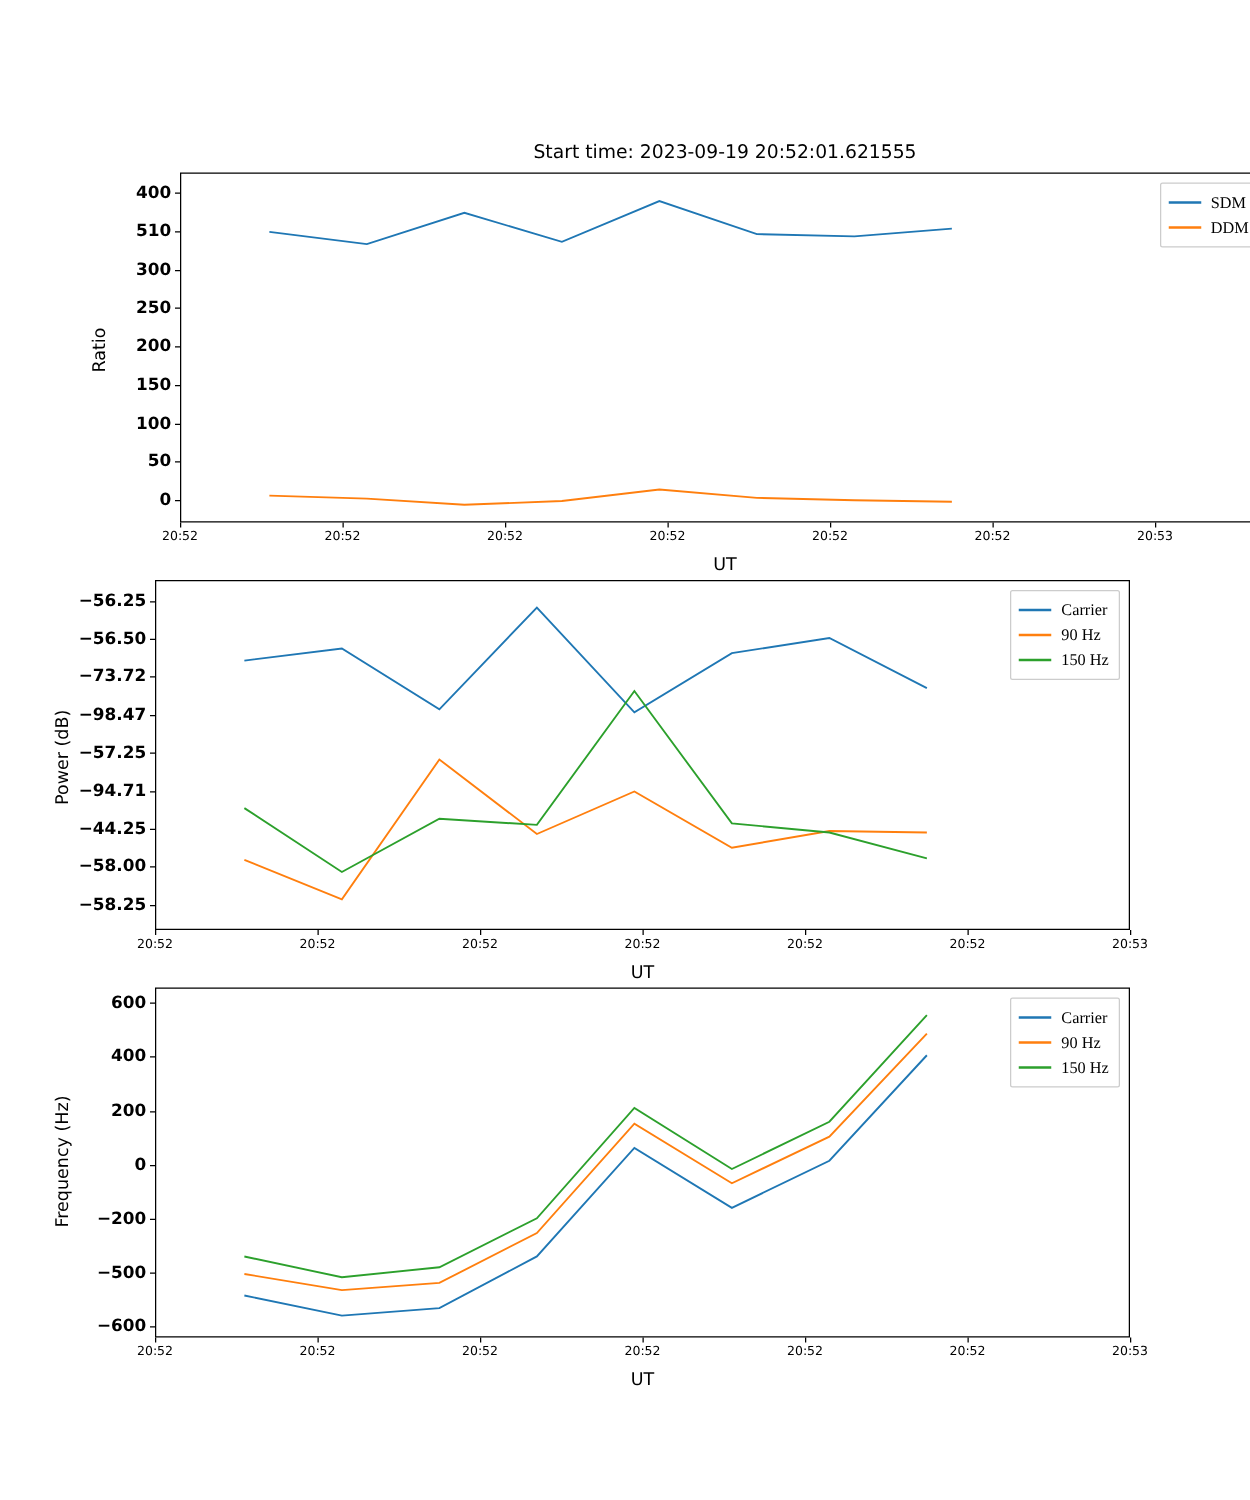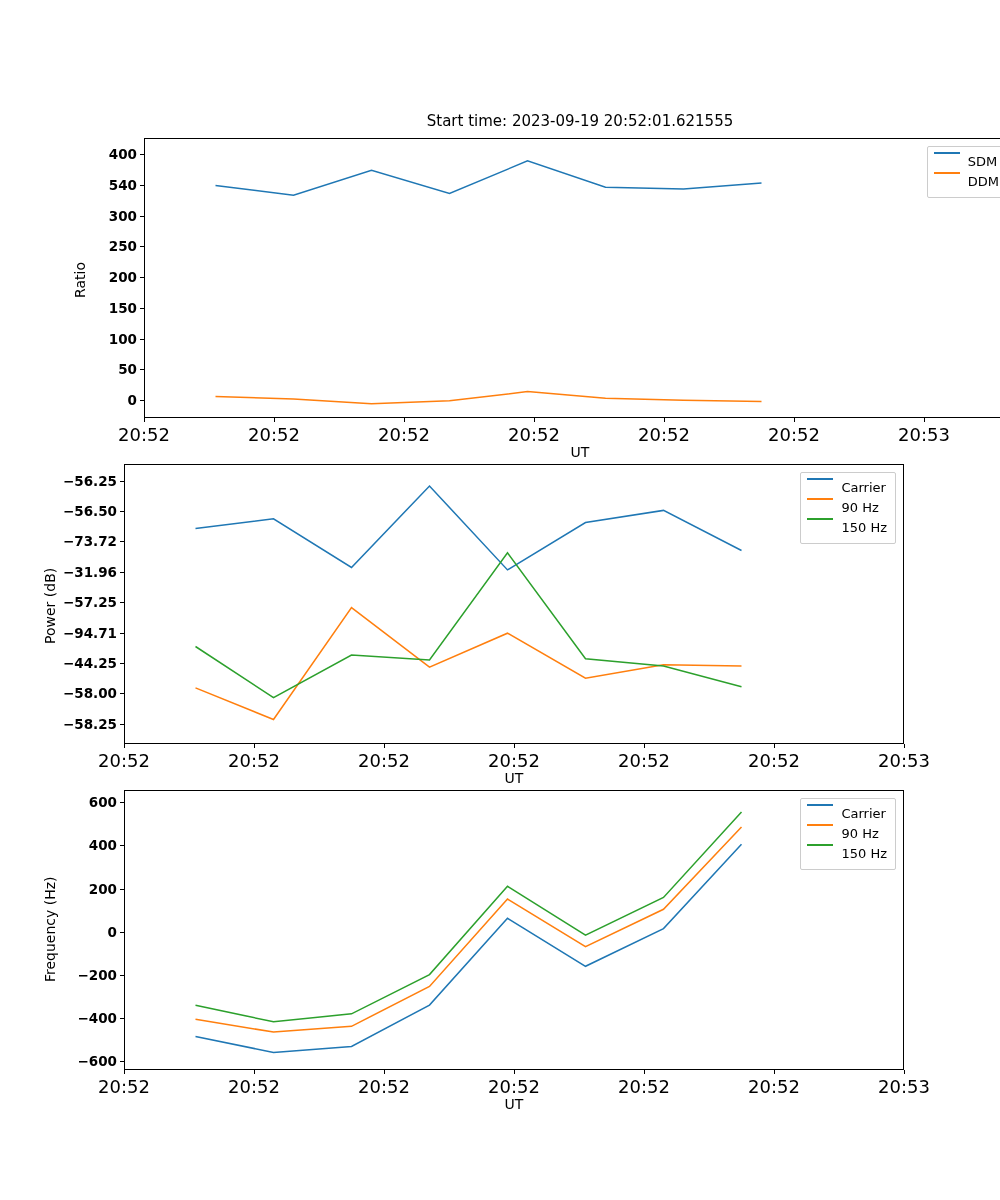--- a/index.html
+++ b/index.html
@@ -63,21 +63,21 @@
     width: 4px;
     height: 1px;
     background: #000;
   }
   
   .xtick {
     position: absolute;
     top: 100%;
     transform: translateX(-50%);
     padding-top: 6px;
-    font-size: 18px;
+    font-size: 10px;
     white-space: nowrap;
   }
   .xtickmark {
     position: absolute;
     top: 100%;
     width: 1px;
     height: 4px;
     background: #000;
   }
   .xlabel {
@@ -98,22 +98,23 @@
     position: absolute;
     border: 1px solid #cccccc;
     background: #ffffff;
     border-radius: 2px;
     padding: 5px 8px 5px 6px;
     font-size: 13px;
     line-height: 1.55;
   }
   .legend-row {
     display: flex;
-    align-items: flex-start;
+    align-items: center;
     white-space: nowrap;
+    font-family: Liberation Serif, serif;
   }
   .legend-swatch {
     width: 26px;
     height: 2px;
     margin-right: 8px;
     flex: none;
   }
   .legend-label {
     display: inline-block;
   }
@@ -135,21 +136,21 @@
     <div class="ytick" style="top:200.7px;">100</div>
     <div class="ytickmark" style="top:169.9px;"></div>
     <div class="ytick" style="top:169.9px;">150</div>
     <div class="ytickmark" style="top:139.1px;"></div>
     <div class="ytick" style="top:139.1px;">200</div>
     <div class="ytickmark" style="top:108.4px;"></div>
     <div class="ytick" style="top:108.4px;">250</div>
     <div class="ytickmark" style="top:77.6px;"></div>
     <div class="ytick" style="top:77.6px;">300</div>
     <div class="ytickmark" style="top:46.8px;"></div>
-    <div class="ytick" style="top:46.8px;">540</div>
+    <div class="ytick" style="top:46.8px;">510</div>
     <div class="ytickmark" style="top:16.1px;"></div>
     <div class="ytick" style="top:16.1px;">400</div>
 
     <div class="xtickmark" style="left:0px;"></div>
     <div class="xtick" style="left:0px;">20:52</div>
     <div class="xtickmark" style="left:130px;"></div>
     <div class="xtick" style="left:130px;">20:52</div>
     <div class="xtickmark" style="left:260px;"></div>
     <div class="xtick" style="left:260px;">20:52</div>
     <div class="xtickmark" style="left:390px;"></div>
@@ -188,21 +189,21 @@
     <div class="ytick" style="top:259.8px;">−58.25</div>
     <div class="ytickmark" style="top:229.4px;"></div>
     <div class="ytick" style="top:229.4px;">−58.00</div>
     <div class="ytickmark" style="top:199.0px;"></div>
     <div class="ytick" style="top:199.0px;">−44.25</div>
     <div class="ytickmark" style="top:168.6px;"></div>
     <div class="ytick" style="top:168.6px;">−94.71</div>
     <div class="ytickmark" style="top:138.2px;"></div>
     <div class="ytick" style="top:138.2px;">−57.25</div>
     <div class="ytickmark" style="top:107.8px;"></div>
-    <div class="ytick" style="top:107.8px;">−31.96</div>
+    <div class="ytick" style="top:107.8px;">−98.47</div>
     <div class="ytickmark" style="top:77.4px;"></div>
     <div class="ytick" style="top:77.4px;">−73.72</div>
     <div class="ytickmark" style="top:47.0px;"></div>
     <div class="ytick" style="top:47.0px;">−56.50</div>
     <div class="ytickmark" style="top:16.6px;"></div>
     <div class="ytick" style="top:16.6px;">−56.25</div>
 
     <div class="xtickmark" style="left:0px;"></div>
     <div class="xtick" style="left:0px;">20:52</div>
     <div class="xtickmark" style="left:130px;"></div>
@@ -242,21 +243,21 @@
       </div>
     </div>
   </div>
 
   <div class="panel" style="left:124px; top:790px; width:780px; height:280px;">
     <div class="axes"></div>
 
     <div class="ytickmark" style="top:270.8px;"></div>
     <div class="ytick" style="top:270.8px;">−600</div>
     <div class="ytickmark" style="top:227.7px;"></div>
-    <div class="ytick" style="top:227.7px;">−400</div>
+    <div class="ytick" style="top:227.7px;">−500</div>
     <div class="ytickmark" style="top:184.6px;"></div>
     <div class="ytick" style="top:184.6px;">−200</div>
     <div class="ytickmark" style="top:141.5px;"></div>
     <div class="ytick" style="top:141.5px;">0</div>
     <div class="ytickmark" style="top:98.5px;"></div>
     <div class="ytick" style="top:98.5px;">200</div>
     <div class="ytickmark" style="top:55.4px;"></div>
     <div class="ytick" style="top:55.4px;">400</div>
     <div class="ytickmark" style="top:12.3px;"></div>
     <div class="ytick" style="top:12.3px;">600</div>

